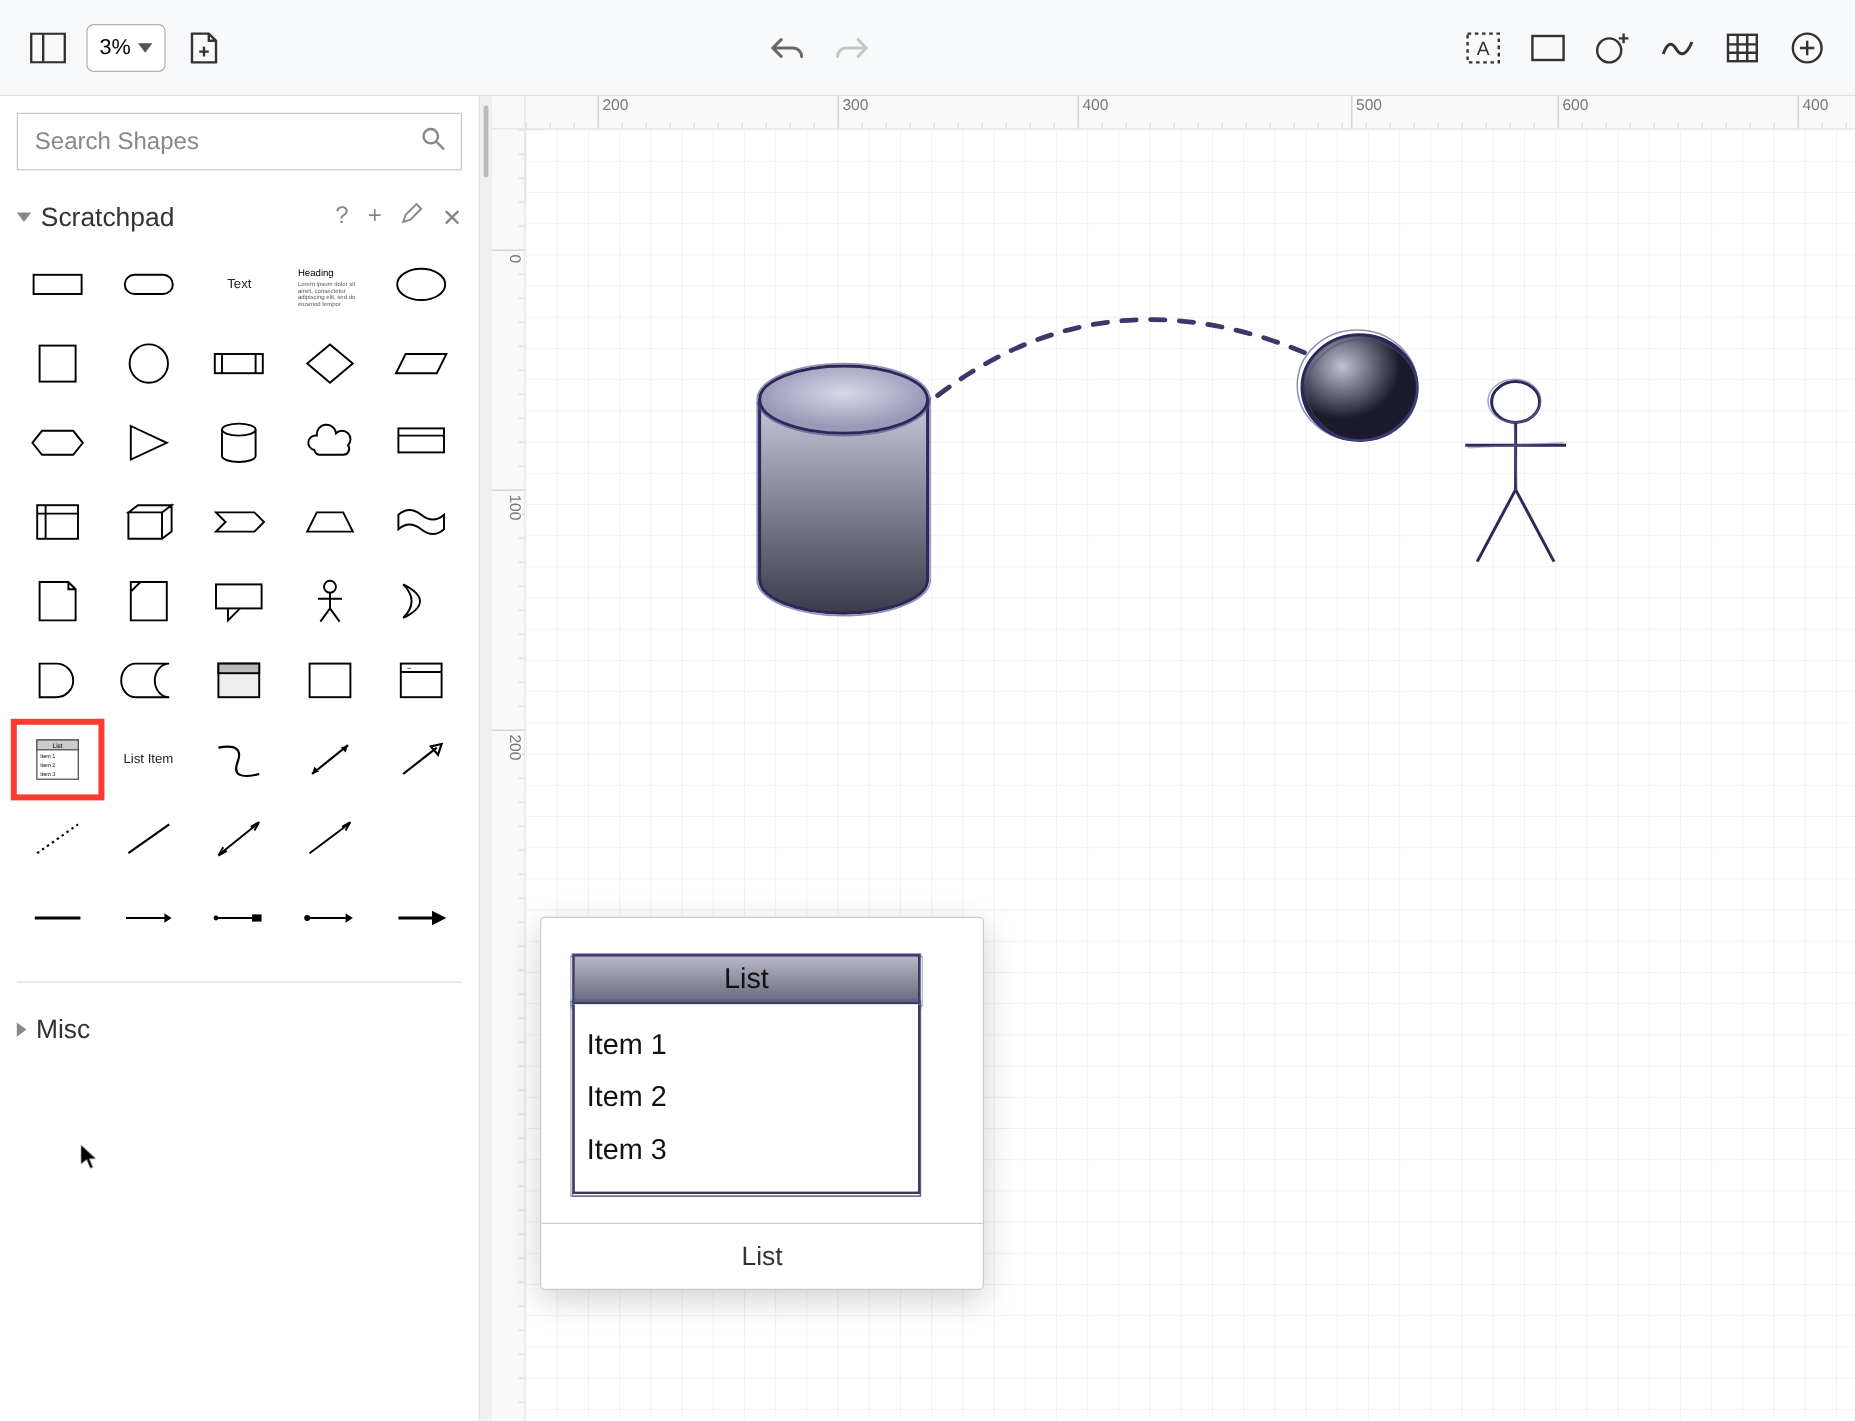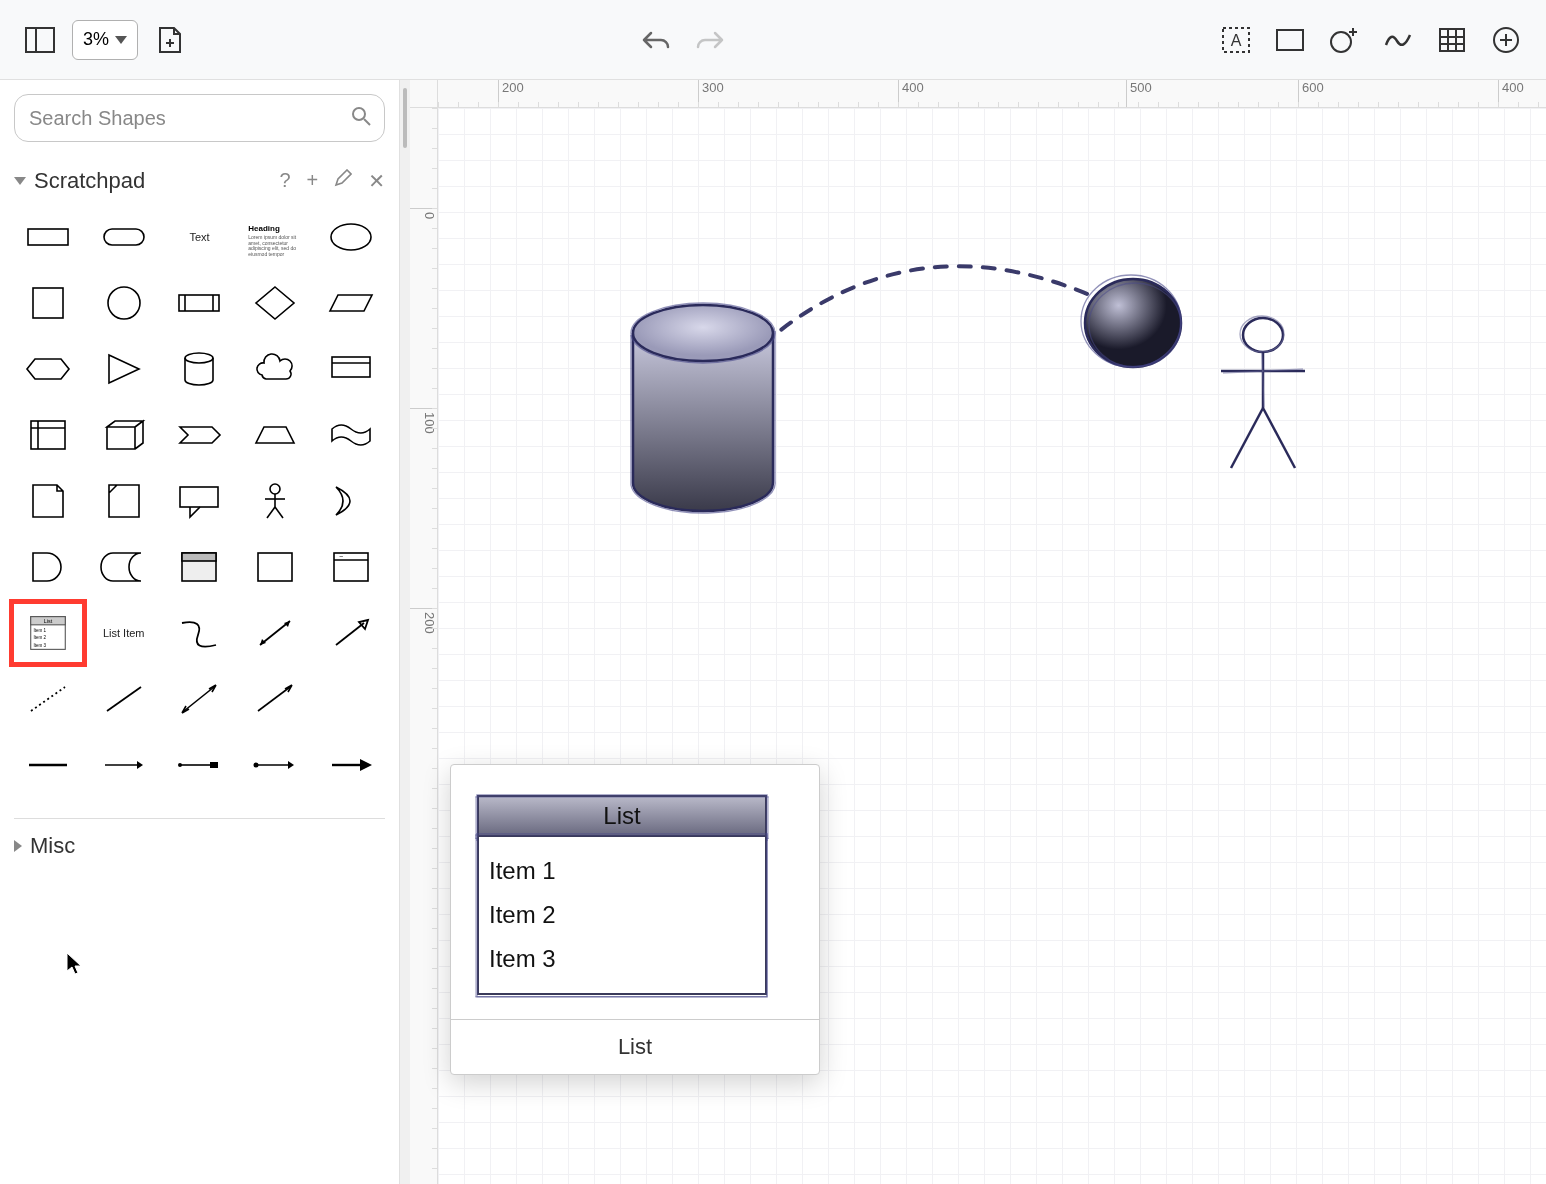--- a/index.html
+++ b/index.html
@@ -13,40 +13,40 @@
 .tb-group { display: flex; gap: 14px; align-items: center; }
 
 
 .main { display: flex; height: calc(100% - 80px); }
 .sidebar { width: 400px; min-width: 400px; background: #fff; border-right: 1px solid #e0e0e0; overflow-y: auto; padding: 14px; }
 .splitter { width: 10px; background: #f0f0f0; cursor: col-resize; position: relative; }
 .splitter::before { content:''; position:absolute; left:3px; top:8px; width:4px; height:60px; background:#bbb; border-radius:3px; }
 
 
 .search-wrap { position: relative; margin-bottom: 18px; }
-.search-input { width: 100%; height: 48px; border: 1px solid #c8c8c8; border-radius: 14px; padding: 0 44px 0 14px; font-size: 20px; color: #333; }
+.search-input { width: 100%; height: 48px; border: 1px solid #c8c8c8; border-radius: 0; padding: 0 44px 0 14px; font-size: 20px; color: #333; }
 .search-input::placeholder { color: #888; }
 .search-icon { position: absolute; right: 14px; top: 50%; transform: translateY(-50%); color: #888; }
 
 
 .panel-hdr { display: flex; align-items: center; gap: 8px; padding: 8px 0; font-size: 22px; color: #333; cursor: pointer; }
 .panel-hdr .chev { width:0; height:0; border-left:6px solid transparent; border-right:6px solid transparent; border-top:8px solid #888; }
 .panel-hdr .actions { margin-left: auto; display: flex; gap: 16px; color: #888; font-size: 20px; }
 .panel-hdr .actions span { cursor: pointer; }
 
 .drop-area { border: 2px dashed #bbb; border-radius: 10px; height: 70px; display: flex; align-items: center; justify-content: center; color: #888; font-size: 20px; margin: 8px 0 22px 0; }
 
 
 .shape-grid { display: grid; grid-template-columns: repeat(5, 1fr); gap: 8px; padding: 6px 0 20px 0; }
 .shape-cell { height: 58px; display: flex; align-items: center; justify-content: center; cursor: grab; position: relative; }
 .shape-cell.hl { outline: 5px solid #ff3b30; outline-offset: 0; background: #fff; }
 .shape-cell svg { width: 50px; height: 40px; }
 .shape-cell .txt { font-size: 11px; color: #222; text-align: center; }
 .shape-cell .hdg { position:relative; width:54px; }
-.shape-cell .hdg .t{ font-size:8px; font-weight:bold; }
+.shape-cell .hdg .t{ font-size:8px; font-weight:normal; }
 .shape-cell .hdg .b{ font-size:5px; line-height:1.1; display:block; color:#555; }
 
 
 .canvas-wrap { flex: 1; position: relative; background: #fff; overflow: hidden; }
 .ruler-h { position:absolute; top:0; left:28px; right:0; height:28px; background:#f9f9f9; border-bottom:1px solid #ddd; }
 .ruler-v { position:absolute; top:28px; left:0; bottom:0; width:28px; background:#f9f9f9; border-right:1px solid #ddd; }
 .ruler-h .tick { position:absolute; top:0; height:100%; border-left:1px solid #ccc; font-size:13px; color:#777; padding-left:3px; }
 .ruler-h .minor{ position:absolute; bottom:0; height:5px; border-left:1px solid #ddd; }
 .ruler-v .tick { position:absolute; left:0; width:100%; border-top:1px solid #ccc; font-size:13px; color:#777; writing-mode:vertical-rl; text-align:right; padding-top:3px; }
 .ruler-v .minor{ position:absolute; right:0; width:5px; border-top:1px solid #ddd; }
@@ -431,21 +431,21 @@
           </svg>
         </div>
       <div class="shape-cell">
           <svg viewBox="0 0 50 40">
             <line x1="6" y1="20" x2="36" y2="20" stroke="#000" stroke-width="2.4"></line>
             <path d="M46 20 L34 14 L34 26 Z" fill="#000"></path>
           </svg>
         </div>
     </div>
 
-    <div class="panel-hdr" style="border-top:1px solid #ddd;margin-top:4px;padding-top:14px">
+    <div class="panel-hdr" style="border-top:1px solid #ddd;margin-top:4px;padding-top:26px">
       <span style="width:0;height:0;border-top:6px solid transparent;border-bottom:6px solid transparent;border-left:8px solid #888;"></span>
       <span style="font-weight:500">Misc</span>
     </div>
   </div>
 
   <div class="splitter"></div>
 
   <div class="canvas-wrap">
     <div class="ruler-corner"></div>
     <div class="ruler-h">

